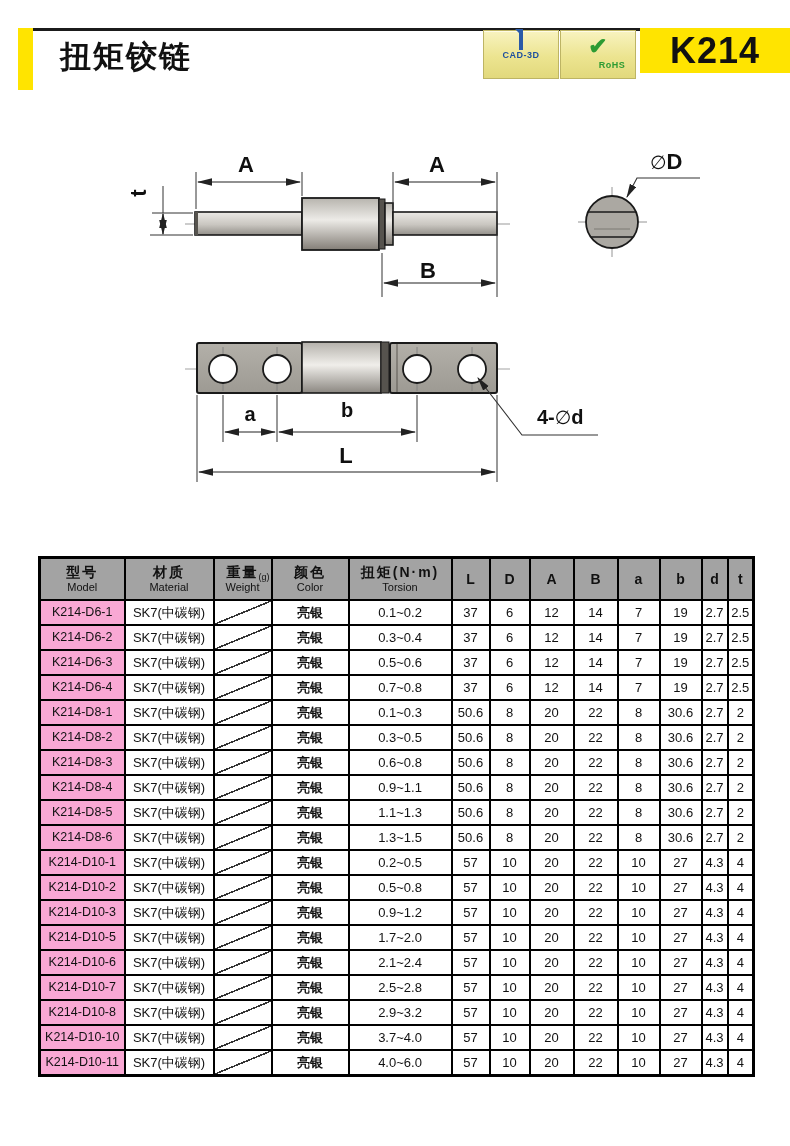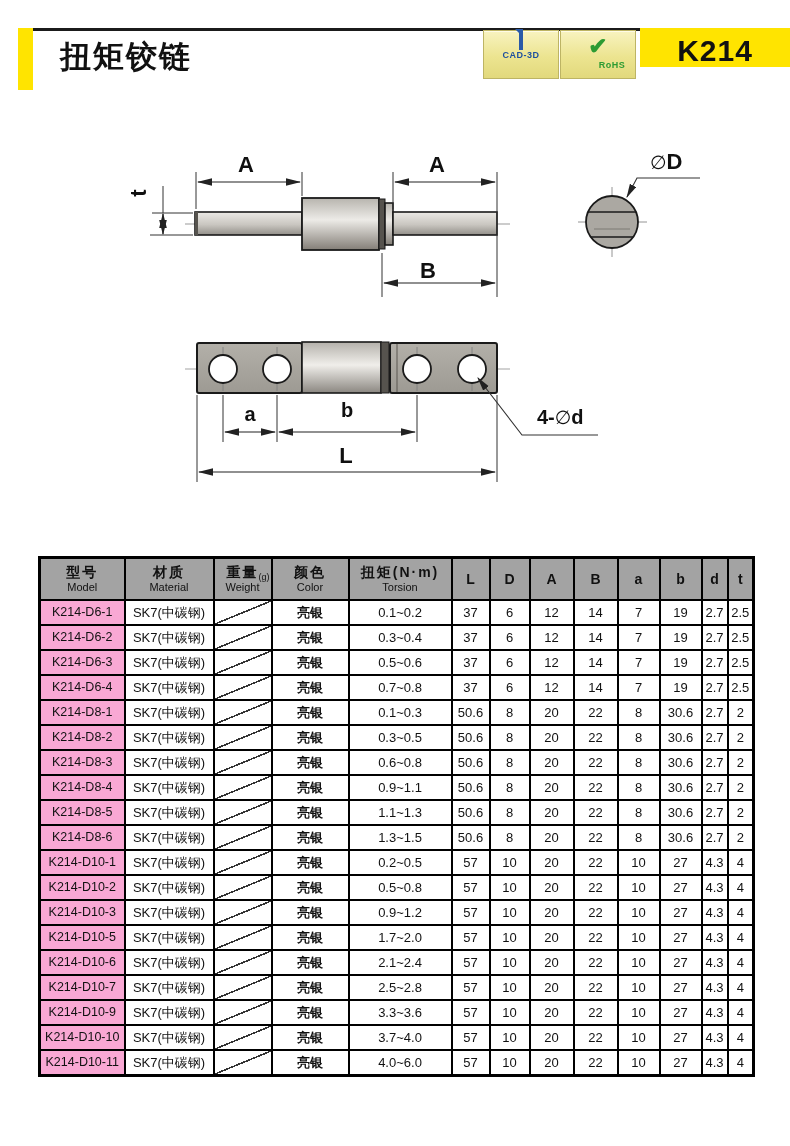--- a/index.html
+++ b/index.html
@@ -6,22 +6,22 @@
   body{
     width:790px;height:1146px;background:#ffffff;position:relative;
     font-family:"Liberation Sans", sans-serif;color:#111;overflow:hidden;
   }
   .abs{position:absolute;}
 
   
   .accent-bar{left:18px;top:28px;width:15px;height:62px;background:#FFE400;}
   .top-rule{left:33px;top:28px;width:607px;height:3px;background:#1b1b1b;}
   .page-title{left:60px;top:36px;font-size:31px;font-weight:bold;letter-spacing:2px;}
-  .part-code{left:640px;top:28px;width:150px;height:39px;background:#FFE400;
-    font-size:30px;font-weight:bold;text-align:center;line-height:45px;letter-spacing:1px;}
+  .part-code{left:640px;top:28px;width:150px;height:45px;background:#FFE400;
+    font-size:36px;font-weight:bold;text-align:center;line-height:45px;letter-spacing:1px;}
   .badge{top:30px;width:74px;height:47px;border:1px solid #bdb464;
     background:linear-gradient(#f8f3c0, #ece490 55%, #e2d97c);
     box-shadow:inset 0 1px 0 #fffce6;text-align:center;cursor:pointer;}
   .badge-cad{left:483px;}
   .badge-rohs{left:560px;}
   .doc-icon{width:18px;height:22px;background:#fff;border:2px solid #2a5aa8;
     margin:3px auto 0;position:relative;}
   .doc-icon::before{content:"";position:absolute;top:-2px;right:-2px;
     border-left:8px solid transparent;border-top:8px solid #2a5aa8;}
   .check-icon{display:block;font-size:23px;line-height:26px;margin-top:2px;
@@ -464,25 +464,25 @@
         <td class="td-num">57</td>
         <td class="td-num">10</td>
         <td class="td-num">20</td>
         <td class="td-num">22</td>
         <td class="td-num">10</td>
         <td class="td-num">27</td>
         <td class="td-num">4.3</td>
         <td class="td-num">4</td>
       </tr>
       <tr>
-        <td class="td-model">K214-D10-9</td>
-        <td class="td-material">SK7(中碳钢)</td>
-        <td class="td-weight"></td>
-        <td class="td-color">亮银</td>
-        <td class="td-torsion">3.3~3.6</td>
+        <td class="td-model">K214-D10-8</td>
+        <td class="td-material">SK7(中碳钢)</td>
+        <td class="td-weight"></td>
+        <td class="td-color">亮银</td>
+        <td class="td-torsion">2.9~3.2</td>
         <td class="td-num">57</td>
         <td class="td-num">10</td>
         <td class="td-num">20</td>
         <td class="td-num">22</td>
         <td class="td-num">10</td>
         <td class="td-num">27</td>
         <td class="td-num">4.3</td>
         <td class="td-num">4</td>
       </tr>
       <tr>

